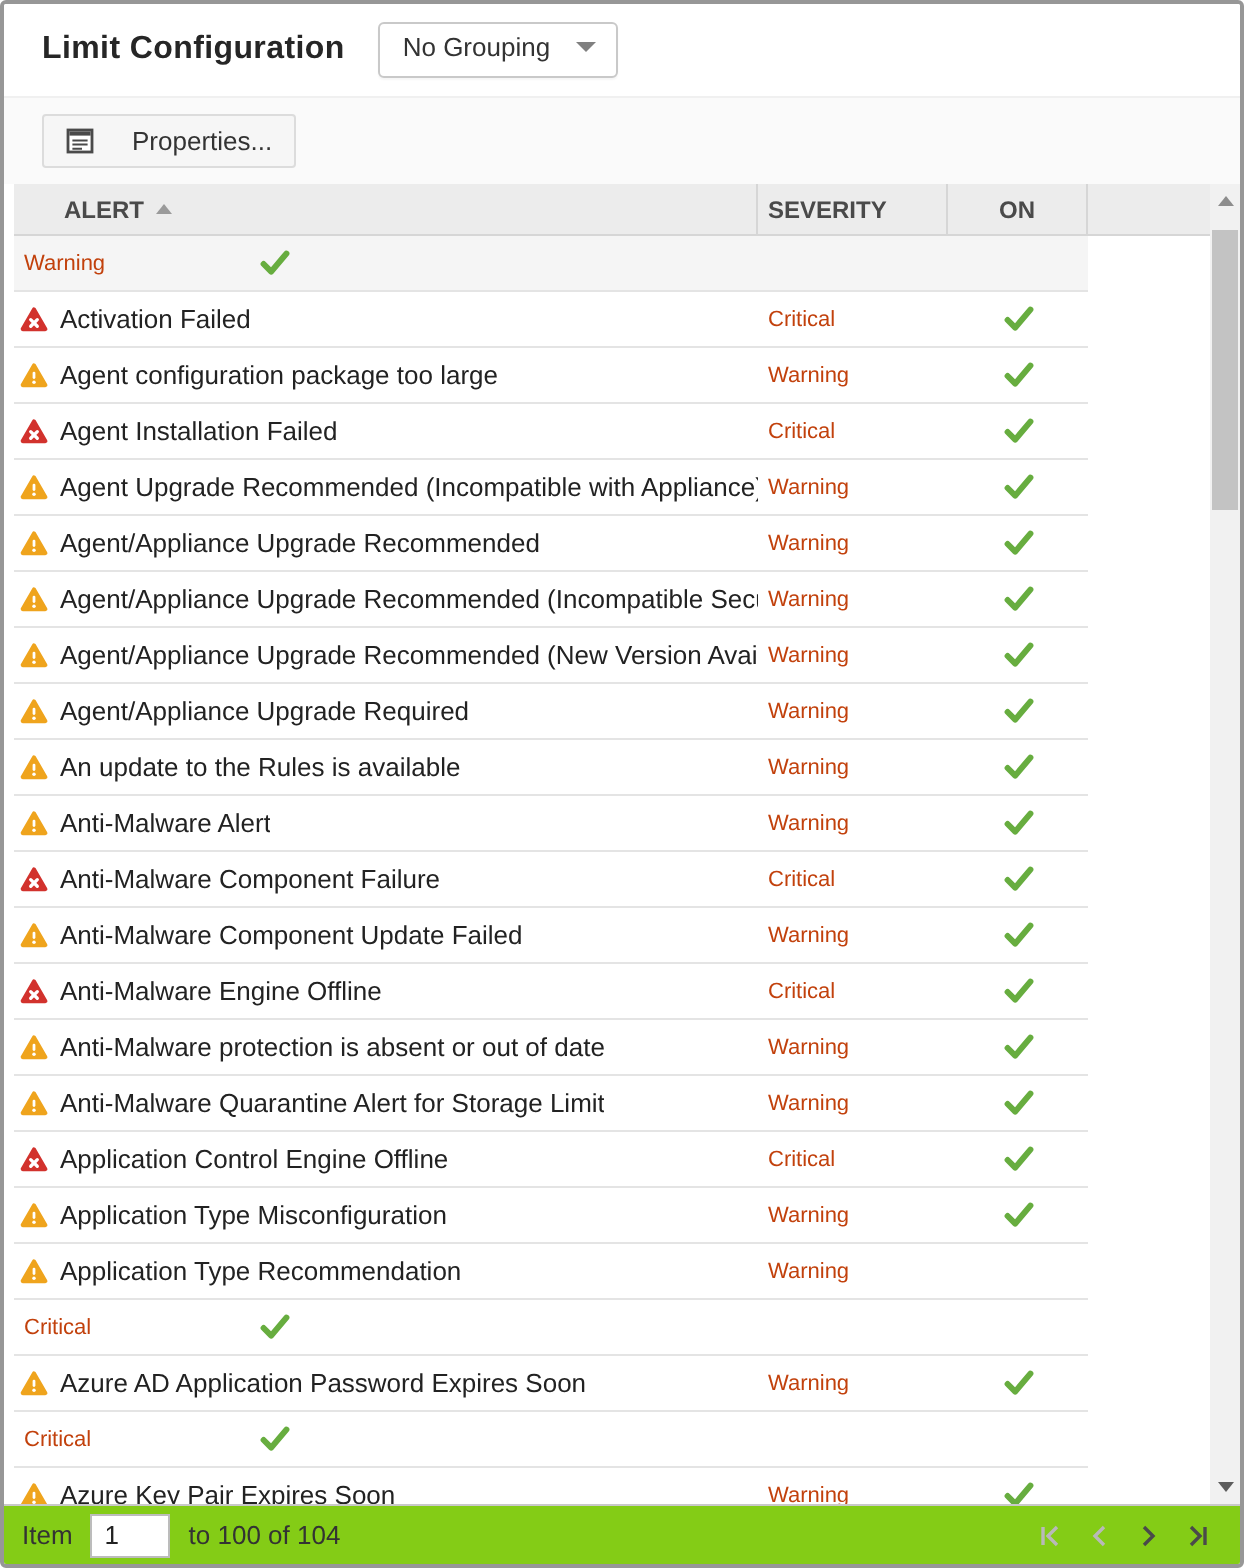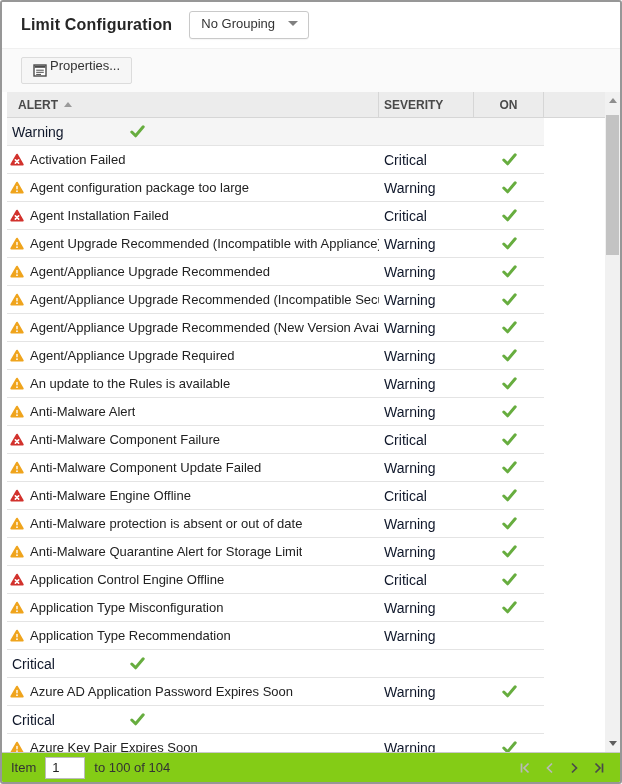--- a/index.html
+++ b/index.html
@@ -15,41 +15,41 @@
     margin-left:17px; height:28px; padding:0 10px 4px 11px;
     border:1px solid #c9c9c9; border-radius:3px; background:#fff;
     display:flex; align-items:center; gap:13px; font-size:13px; color:#333; cursor:pointer;
     box-shadow:0 1px 1px rgba(0,0,0,.04);
   }
   .caret-down { width:0; height:0; border-left:5px solid transparent; border-right:5px solid transparent; border-top:5px solid #808080; }
   
   .toolbar { height:44px; background:#fafafa; border-top:1px solid #f0f0f0; display:flex; align-items:center; padding-left:19px; }
   .btn-properties {
     height:27px; padding:0 11px; background:#f6f6f6; border:1px solid #dcdcdc; border-radius:2px;
-    display:flex; gap:3px; font-size:13px; color:#333; cursor:pointer;
+    display:flex; align-items:center; gap:19px; font-size:13px; color:#333; cursor:pointer;
     font-family:"Liberation Sans", sans-serif;
   }
   
   .table { position:absolute; left:5px; top:90px; width:600px; bottom:30px; overflow:hidden; background:#fff; }
   .thead { height:26px; background:#ececec; border-bottom:1px solid #d6d6d6; display:flex; align-items:center;
            font-size:12px; font-weight:bold; color:#4a4a4a; }
   .th { height:100%; display:flex; align-items:center; }
-  .th-alert { width:371px; padding-left:11px; gap:6px; }
+  .th-alert { width:371px; padding-left:25px; gap:6px; }
   .th-sev { width:95px; padding-left:5px; border-left:1px solid #d6d6d6; }
   .th-on { width:70px; justify-content:center; border-left:1px solid #d6d6d6; }
   .th-fill { flex:1; border-left:1px solid #d6d6d6; }
   .sort-asc { width:0; height:0; border-left:4px solid transparent; border-right:4px solid transparent; border-bottom:5px solid #9a9a9a; margin-top:-1px; }
   .tbody { position:absolute; top:26px; left:0; right:0; bottom:0; overflow:hidden; background:#fff; }
   .row { width:537px; height:28px; display:flex; align-items:center; border-bottom:1px solid #e4e4e4; background:#fff; cursor:pointer; }
   .row.highlight { background:#f5f5f5; }
   .cell { height:100%; display:flex; align-items:center; }
   .c-alert { width:372px; padding-left:3px; gap:6px; overflow:hidden; }
   .c-alert .alert-text { font-size:13px; color:#222; white-space:nowrap; overflow:hidden; }
   .sicon { display:flex; align-items:center; flex:0 0 auto; }
-  .c-sev { width:95px; padding-left:5px; font-size:14px; color:#0f172a; }
+  .c-sev { width:95px; padding-left:5px; font-size:11px; color:#c2410c; }
   .c-on { width:70px; justify-content:center; }
   
   .vscroll { position:absolute; top:90px; right:0; width:15px; bottom:30px; background:#f1f1f1; }
   .sb-btn { position:absolute; left:0; width:15px; height:17px; display:flex; align-items:center; justify-content:center; cursor:pointer; }
   .sb-up { top:0; } .sb-down { bottom:0; }
   .tri-up { width:0; height:0; border-left:4px solid transparent; border-right:4px solid transparent; border-bottom:5px solid #8d8d8d; }
   .tri-dn { width:0; height:0; border-left:4px solid transparent; border-right:4px solid transparent; border-top:5px solid #5d5d5d; }
   .sb-thumb { position:absolute; top:23px; left:1px; width:13px; height:140px; background:#c3c3c3; cursor:pointer; }
   
   .footer { position:absolute; left:0; right:0; bottom:0; height:30px; background:#84cc16; border-top:1px solid #c9c9c9;

